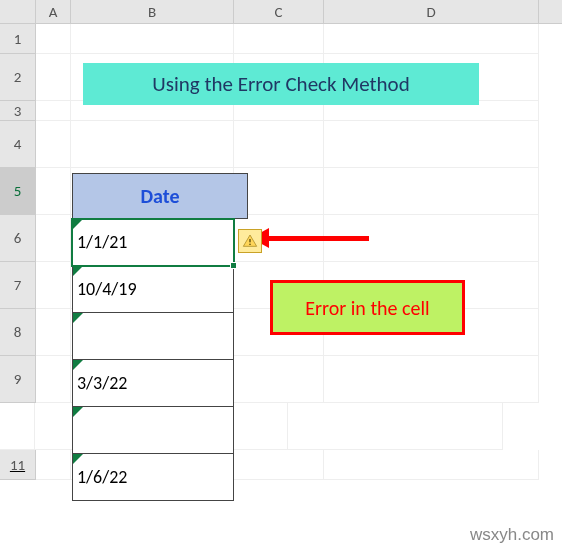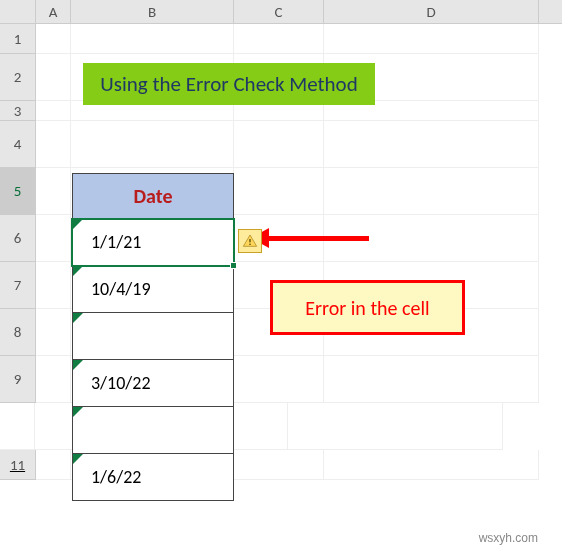--- a/index.html
+++ b/index.html
@@ -75,60 +75,60 @@
     }
     .c-a { width: 35px; }
     .c-b { width: 163px; }
     .c-c { width: 90px; }
     .c-d { width: 215px; }
     
     .title-banner {
       position: absolute;
       left: 83px;
       top: 63px;
-      width: 292px;
+      width: 396px;
       height: 42px;
-      background: #84cc16;
+      background: #5eead4;
       display: flex;
       align-items: center;
       justify-content: center;
       font-size: 21px;
       color: #203864;
       font-weight: 500;
     }
     
     .date-header {
       position: absolute;
       left: 72px;
       top: 173px;
-      width: 162px;
+      width: 176px;
       height: 46px;
       background: #b4c6e7;
       border: 1px solid #444;
       display: flex;
       align-items: center;
       justify-content: center;
       font-size: 20px;
       font-weight: bold;
-      color: #b91c1c;
+      color: #1d4ed8;
     }
     .data-cells {
       position: absolute;
       left: 72px;
       top: 219px;
       width: 162px;
     }
     .dcell {
       height: 47px;
       border-left: 1px solid #444;
       border-right: 1px solid #444;
       border-bottom: 1px solid #444;
       display: flex;
       align-items: center;
-      padding-left: 18px;
+      padding-left: 4px;
       font-size: 18px;
       color: #000;
       position: relative;
       background: #fff;
     }
     .dcell .err-marker {
       position: absolute;
       top: 0;
       left: 0;
       width: 0; height: 0;
@@ -185,35 +185,35 @@
       border-bottom: 10px solid transparent;
     }
     
     .callout {
       position: absolute;
       left: 270px;
       top: 280px;
       width: 195px;
       height: 55px;
       border: 3px solid #ff0000;
-      background: #fef9c3;
+      background: #bef264;
       display: flex;
       align-items: center;
       justify-content: center;
       font-size: 20px;
       color: #ff0000;
       z-index: 4;
     }
     
     .watermark {
       position: absolute;
-      right: 24px;
+      right: 8px;
       bottom: 6px;
       color: #888;
-      font-size: 12px;
+      font-size: 17px;
       font-family: Arial, sans-serif;
     }
   </style>
 </head>
 <body>
 
 <div class="grid">
   <div class="col-headers">
     <div class="corner"></div>
     <div class="ch ch-a">A</div>
@@ -312,21 +312,21 @@
   </div>
   <div class="dcell">
     <span class="err-marker"></span>
     <span>10/4/19</span>
   </div>
   <div class="dcell">
     <span class="err-marker"></span>
   </div>
   <div class="dcell">
     <span class="err-marker"></span>
-    <span>3/10/22</span>
+    <span>3/3/22</span>
   </div>
   <div class="dcell">
     <span class="err-marker"></span>
   </div>
   <div class="dcell">
     <span class="err-marker"></span>
     <span>1/6/22</span>
   </div>
 </div>
 

